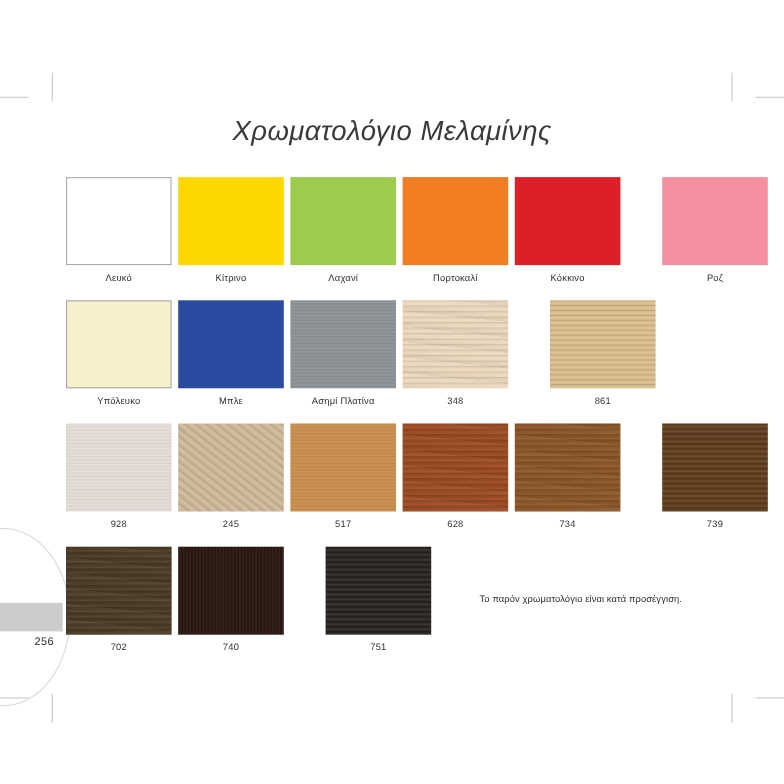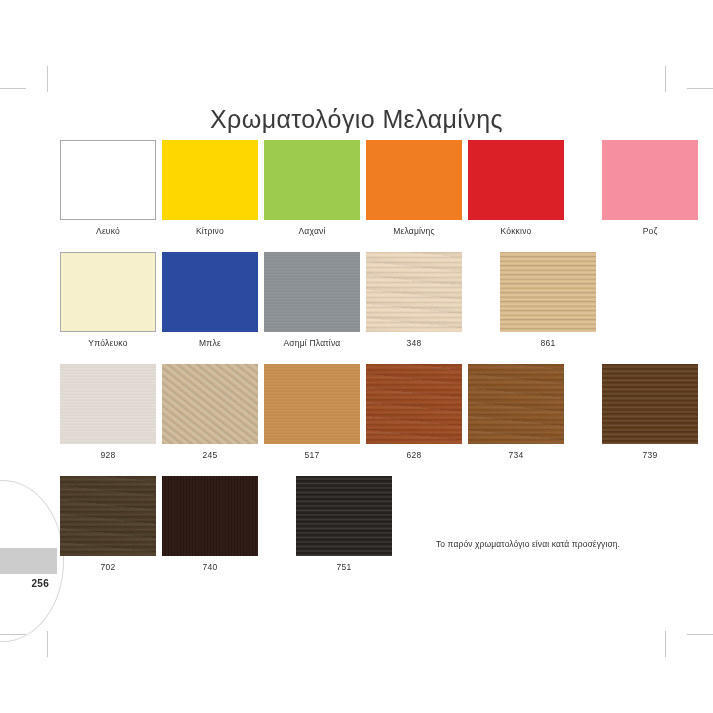--- a/index.html
+++ b/index.html
@@ -55,43 +55,44 @@
     background: #cccccc;
     display: flex;
     align-items: center;
     justify-content: flex-end;
     box-sizing: border-box;
     padding-right: 8px;
   }
   .page-tab-num {
     font-size: 10px;
     color: #2b2b2b;
-    font-weight: bold;
+    font-weight: normal;
     letter-spacing: 0.3px;
     margin-top: 44px;
   }
 
   
   .page-title {
     position: absolute;
     left: 0;
     right: 0;
     top: 105px;
     text-align: center;
     font-size: 25px;
     font-weight: 300;
     color: #3a3a3a;
     letter-spacing: 0.4px;
+    font-style: italic;
   }
 
   
   .grid {
     position: absolute;
     left: 60px;
-    top: 140px;
+    top: 161px;
     width: 610px;
   }
   .row {
     display: flex;
     margin-bottom: 16px;
   }
   .cell {
     width: 96px;
     margin-right: 6px;
   }
@@ -213,21 +214,21 @@
       <div class="cell">
         <div class="swatch" style="background: rgb(255, 215, 0);"></div>
         <div class="label" style="color: rgb(47, 47, 47);">Κίτρινο</div>
       </div>
       <div class="cell">
         <div class="swatch" style="background: rgb(156, 203, 78);"></div>
         <div class="label" style="color: rgb(47, 47, 47);">Λαχανί</div>
       </div>
       <div class="cell">
         <div class="swatch" style="background: rgb(240, 125, 34);"></div>
-        <div class="label" style="color: rgb(47, 47, 47);">Μελαμίνης</div>
+        <div class="label" style="color: rgb(47, 47, 47);">Πορτοκαλί</div>
       </div>
       <div class="cell">
         <div class="swatch" style="background: rgb(220, 32, 40);"></div>
         <div class="label" style="color: rgb(47, 47, 47);">Κόκκινο</div>
       </div>
       <div class="cell">
         <div class="swatch" style="background: rgb(245, 144, 160);"></div>
         <div class="label" style="color: rgb(47, 47, 47);">Ροζ</div>
       </div>
     </div>

